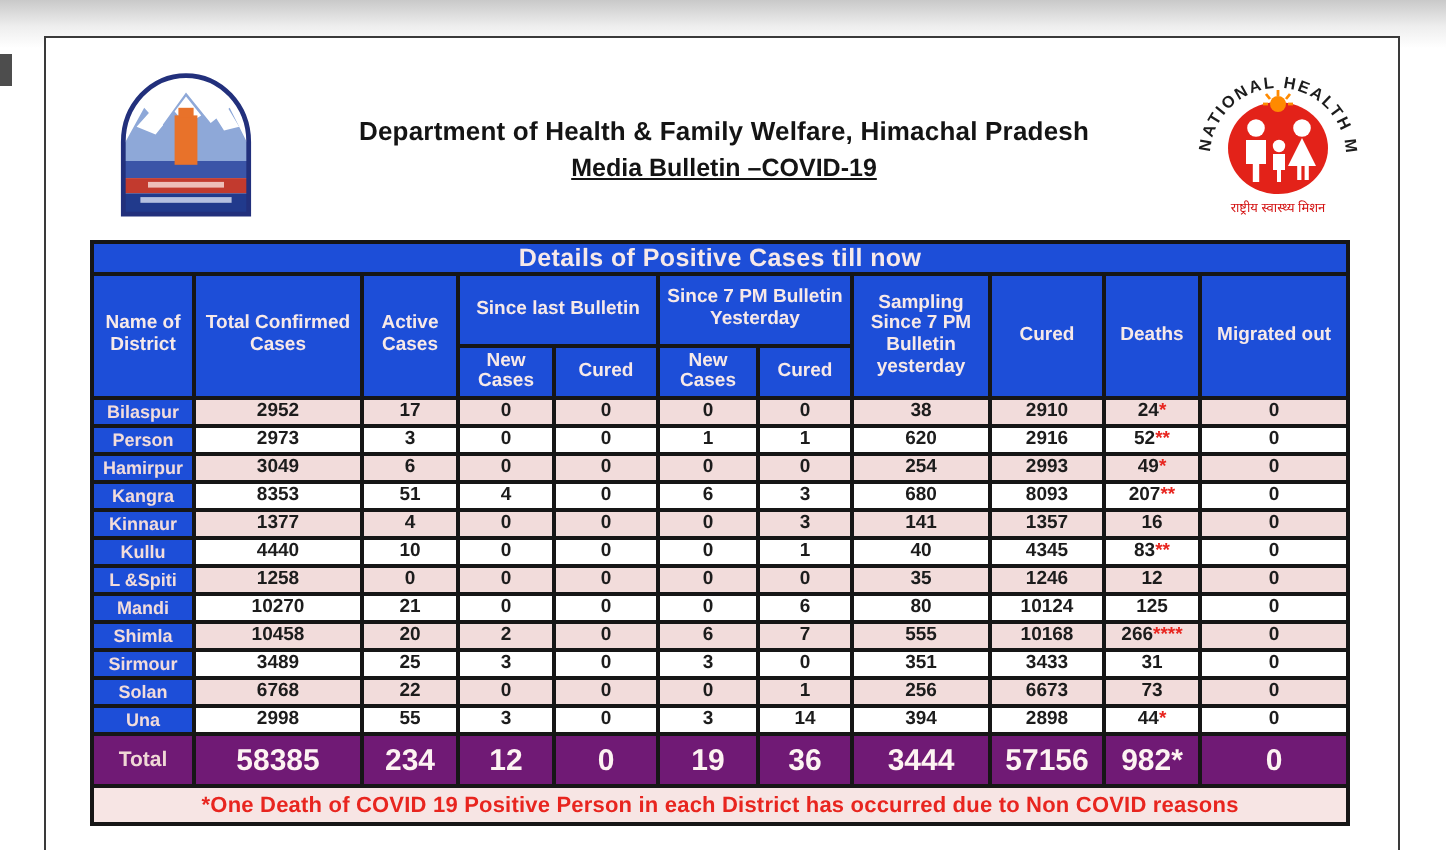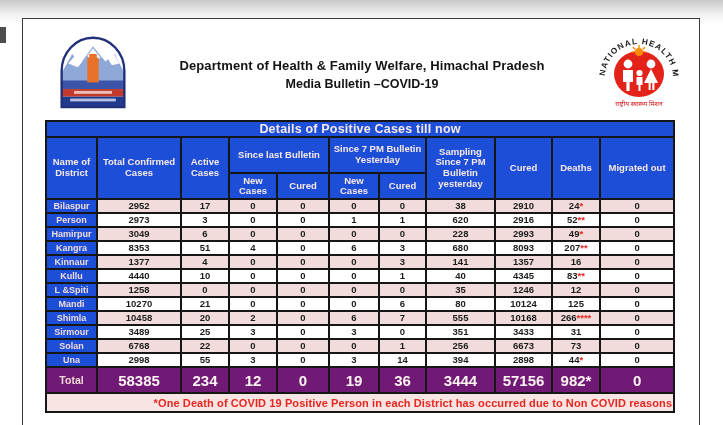--- a/index.html
+++ b/index.html
@@ -20,21 +20,21 @@
   .document {
     position:absolute; left:22px; top:18px; width:678px; height:430px;
     background:#ffffff; border:1px solid #3a3a3a;
   }
   
   .doc-header { display:flex; align-items:center; padding:9px 14px 0 32px; }
   .hp-logo { width:76px; flex:0 0 76px; }
   .nhm-logo { width:92px; flex:0 0 92px; margin-top:-2px; }
   .header-text { flex:1; text-align:center; padding-top:7px; }
   .org-name   { font-size:13px; font-weight:bold; color:#141414; letter-spacing:.1px; }
-  .bulletin-title { font-size:12.5px; font-weight:bold; color:#141414; margin-top:4px; }
+  .bulletin-title { font-size:12.5px; font-weight:bold; color:#141414; text-decoration:underline; margin-top:4px; }
   .bulletin-date  { font-size:12.5px; font-weight:bold; color:#e80b0b; margin-top:4px; }
   
   table.main-table {
     border-collapse:collapse; table-layout:fixed;
     width:628px; margin:6px 0 0 22px;
   }
   .main-table th, .main-table td {
     border:2px solid #161616; text-align:center; vertical-align:middle;
     padding:0 1px; overflow:hidden;
   }
@@ -48,21 +48,21 @@
     height:14px; font-size:9.5px; font-weight:bold; color:#1c1c1c; line-height:1;
   }
   tbody.data-rows td.district-cell {
     background:#1d4ed8; color:#f2dcdb; font-size:9px;
   }
   .star { color:#e8251f; }
   tr.total-row td { background:#701a75; color:#fdf3f2; height:26px; font-size:15px; font-weight:bold; }
   tr.total-row td.total-label { font-size:10.5px; color:#f0d8d6; }
   tr.footnote-row td {
     background:#f7e5e4; color:#e8251f; height:19px;
-    font-size:11px; font-weight:bold; letter-spacing:.1px;text-align:right;
+    font-size:11px; font-weight:bold; letter-spacing:.1px;
   }
 </style>
 </head>
 <body>
 
 <div class="top-shade"></div>
 <div class="left-notch"></div>
 
 <div class="document">
 
@@ -189,21 +189,21 @@
           <td>0</td>
         </tr>
         <tr class="row-pink">
           <td class="district-cell">Hamirpur</td>
           <td>3049</td>
           <td>6</td>
           <td>0</td>
           <td>0</td>
           <td>0</td>
           <td>0</td>
-          <td>228</td>
+          <td>254</td>
           <td>2993</td>
           <td><span>49</span><span class="star">*</span></td>
           <td>0</td>
         </tr>
         <tr class="row-white">
           <td class="district-cell">Kangra</td>
           <td>8353</td>
           <td>51</td>
           <td>4</td>
           <td>0</td>

